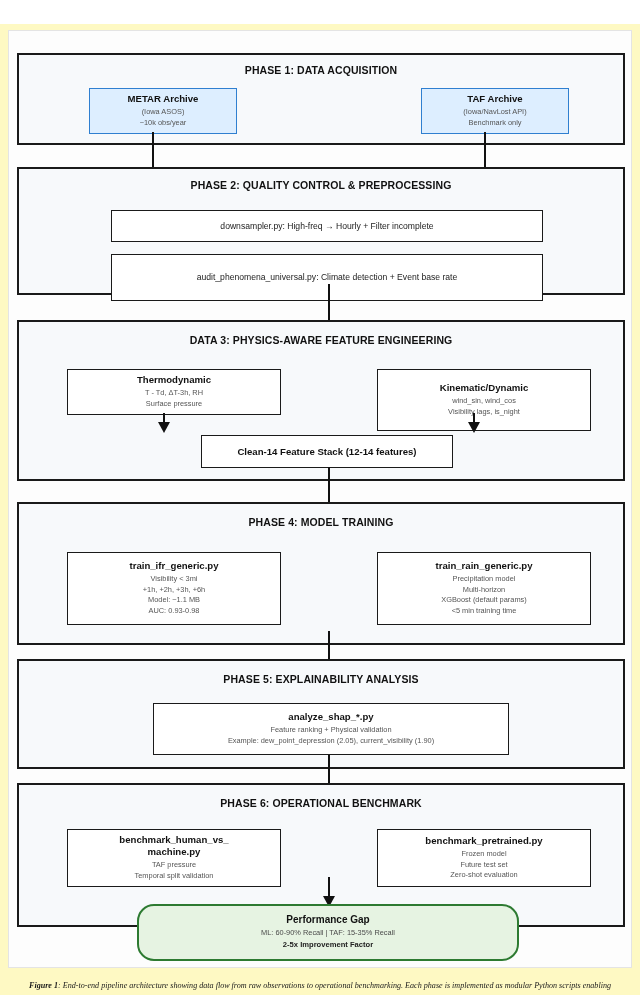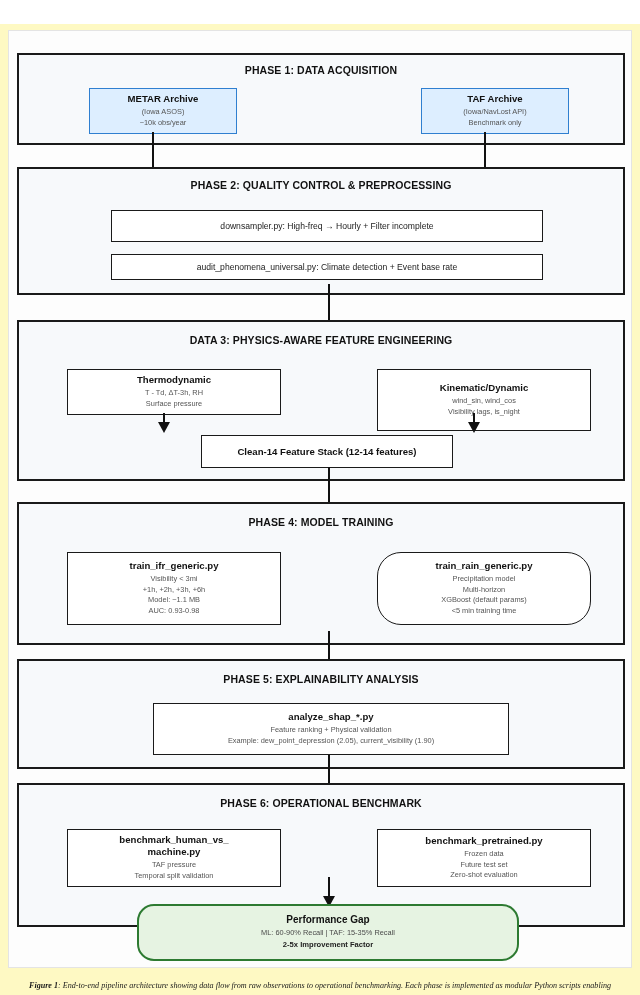--- a/index.html
+++ b/index.html
@@ -151,21 +151,21 @@
     <div class="vline" style="left:142.7px; top:101px; width:2.6px; height:77px;"></div>
     <div class="arrowhead" style="left:137.5px; top:172px;"></div>
     <div class="vline" style="left:474.7px; top:101px; width:2.6px; height:77px;"></div>
     <div class="arrowhead" style="left:469.5px; top:172px;"></div>
 
     <div class="phase" style="left:8px; top:136px; width:608px; height:128px;">
       <div class="phase-title" style="top:10px;">PHASE 2: QUALITY CONTROL &amp; PREPROCESSING</div>
       <div class="node plain wide" style="left:92px; top:41px; width:432px; height:32px;">
         <div class="ttl" style="font-weight:normal; font-size:8.6px; color:#222;">downsampler.py: High-freq → Hourly + Filter incomplete</div>
       </div>
-      <div class="node plain wide" style="left:92px; top:85px; width:432px; height:26px;">
+      <div class="node plain wide" style="left:92px; top:85px; width:432px; height:47px;">
         <div class="ttl" style="font-weight:normal; font-size:8.6px; color:#222;">audit_phenomena_universal.py: Climate detection + Event base rate</div>
       </div>
     </div>
 
     <div class="vline" style="left:318.7px; top:253px; width:2.6px; height:78px;"></div>
     <div class="arrowhead" style="left:313.5px; top:324px;"></div>
 
     <div class="phase" style="left:8px; top:289px; width:608px; height:161px;">
       <div class="phase-title" style="top:12px;">DATA 3: PHYSICS-AWARE FEATURE ENGINEERING</div>
       <div class="node" style="left:48px; top:47px; width:214px; height:46px;">
@@ -193,21 +193,21 @@
 
     <div class="phase" style="left:8px; top:471px; width:608px; height:143px;">
       <div class="phase-title" style="top:12px;">PHASE 4: MODEL TRAINING</div>
       <div class="node" style="left:48px; top:48px; width:214px; height:73px;">
         <div class="ttl">train_ifr_generic.py</div>
         <div class="sub">Visibility &lt; 3mi</div>
         <div class="sub">+1h, +2h, +3h, +6h</div>
         <div class="sub">Model: ~1.1 MB</div>
         <div class="sub">AUC: 0.93-0.98</div>
       </div>
-      <div class="node" style="left:358px; top:48px; width:214px; height:73px;border-radius:24px;">
+      <div class="node" style="left:358px; top:48px; width:214px; height:73px;">
         <div class="ttl">train_rain_generic.py</div>
         <div class="sub">Precipitation model</div>
         <div class="sub">Multi-horizon</div>
         <div class="sub">XGBoost (default params)</div>
         <div class="sub">&lt;5 min training time</div>
       </div>
     </div>
 
     <div class="vline" style="left:318.7px; top:600px; width:2.6px; height:72px;"></div>
     <div class="arrowhead" style="left:313.5px; top:665px;"></div>
@@ -227,21 +227,21 @@
     <div class="phase" style="left:8px; top:752px; width:608px; height:144px;">
       <div class="phase-title" style="top:12px;">PHASE 6: OPERATIONAL BENCHMARK</div>
       <div class="node" style="left:48px; top:44px; width:214px; height:58px;">
         <div class="ttl" style="white-space:pre-line;">benchmark_human_vs_
 machine.py</div>
         <div class="sub">TAF pressure</div>
         <div class="sub">Temporal split validation</div>
       </div>
       <div class="node" style="left:358px; top:44px; width:214px; height:58px;">
         <div class="ttl">benchmark_pretrained.py</div>
-        <div class="sub">Frozen data</div>
+        <div class="sub">Frozen model</div>
         <div class="sub">Future test set</div>
         <div class="sub">Zero-shot evaluation</div>
       </div>
     </div>
 
     <div class="vline" style="left:318.7px; top:846px; width:2.6px; height:26px;"></div>
     <div class="arrowhead" style="left:313.5px; top:865px;"></div>
 
     <div class="node result" style="left:128px; top:873px; width:382px; height:57px;border-radius:17px;">
       <div class="ttl">Performance Gap</div>

